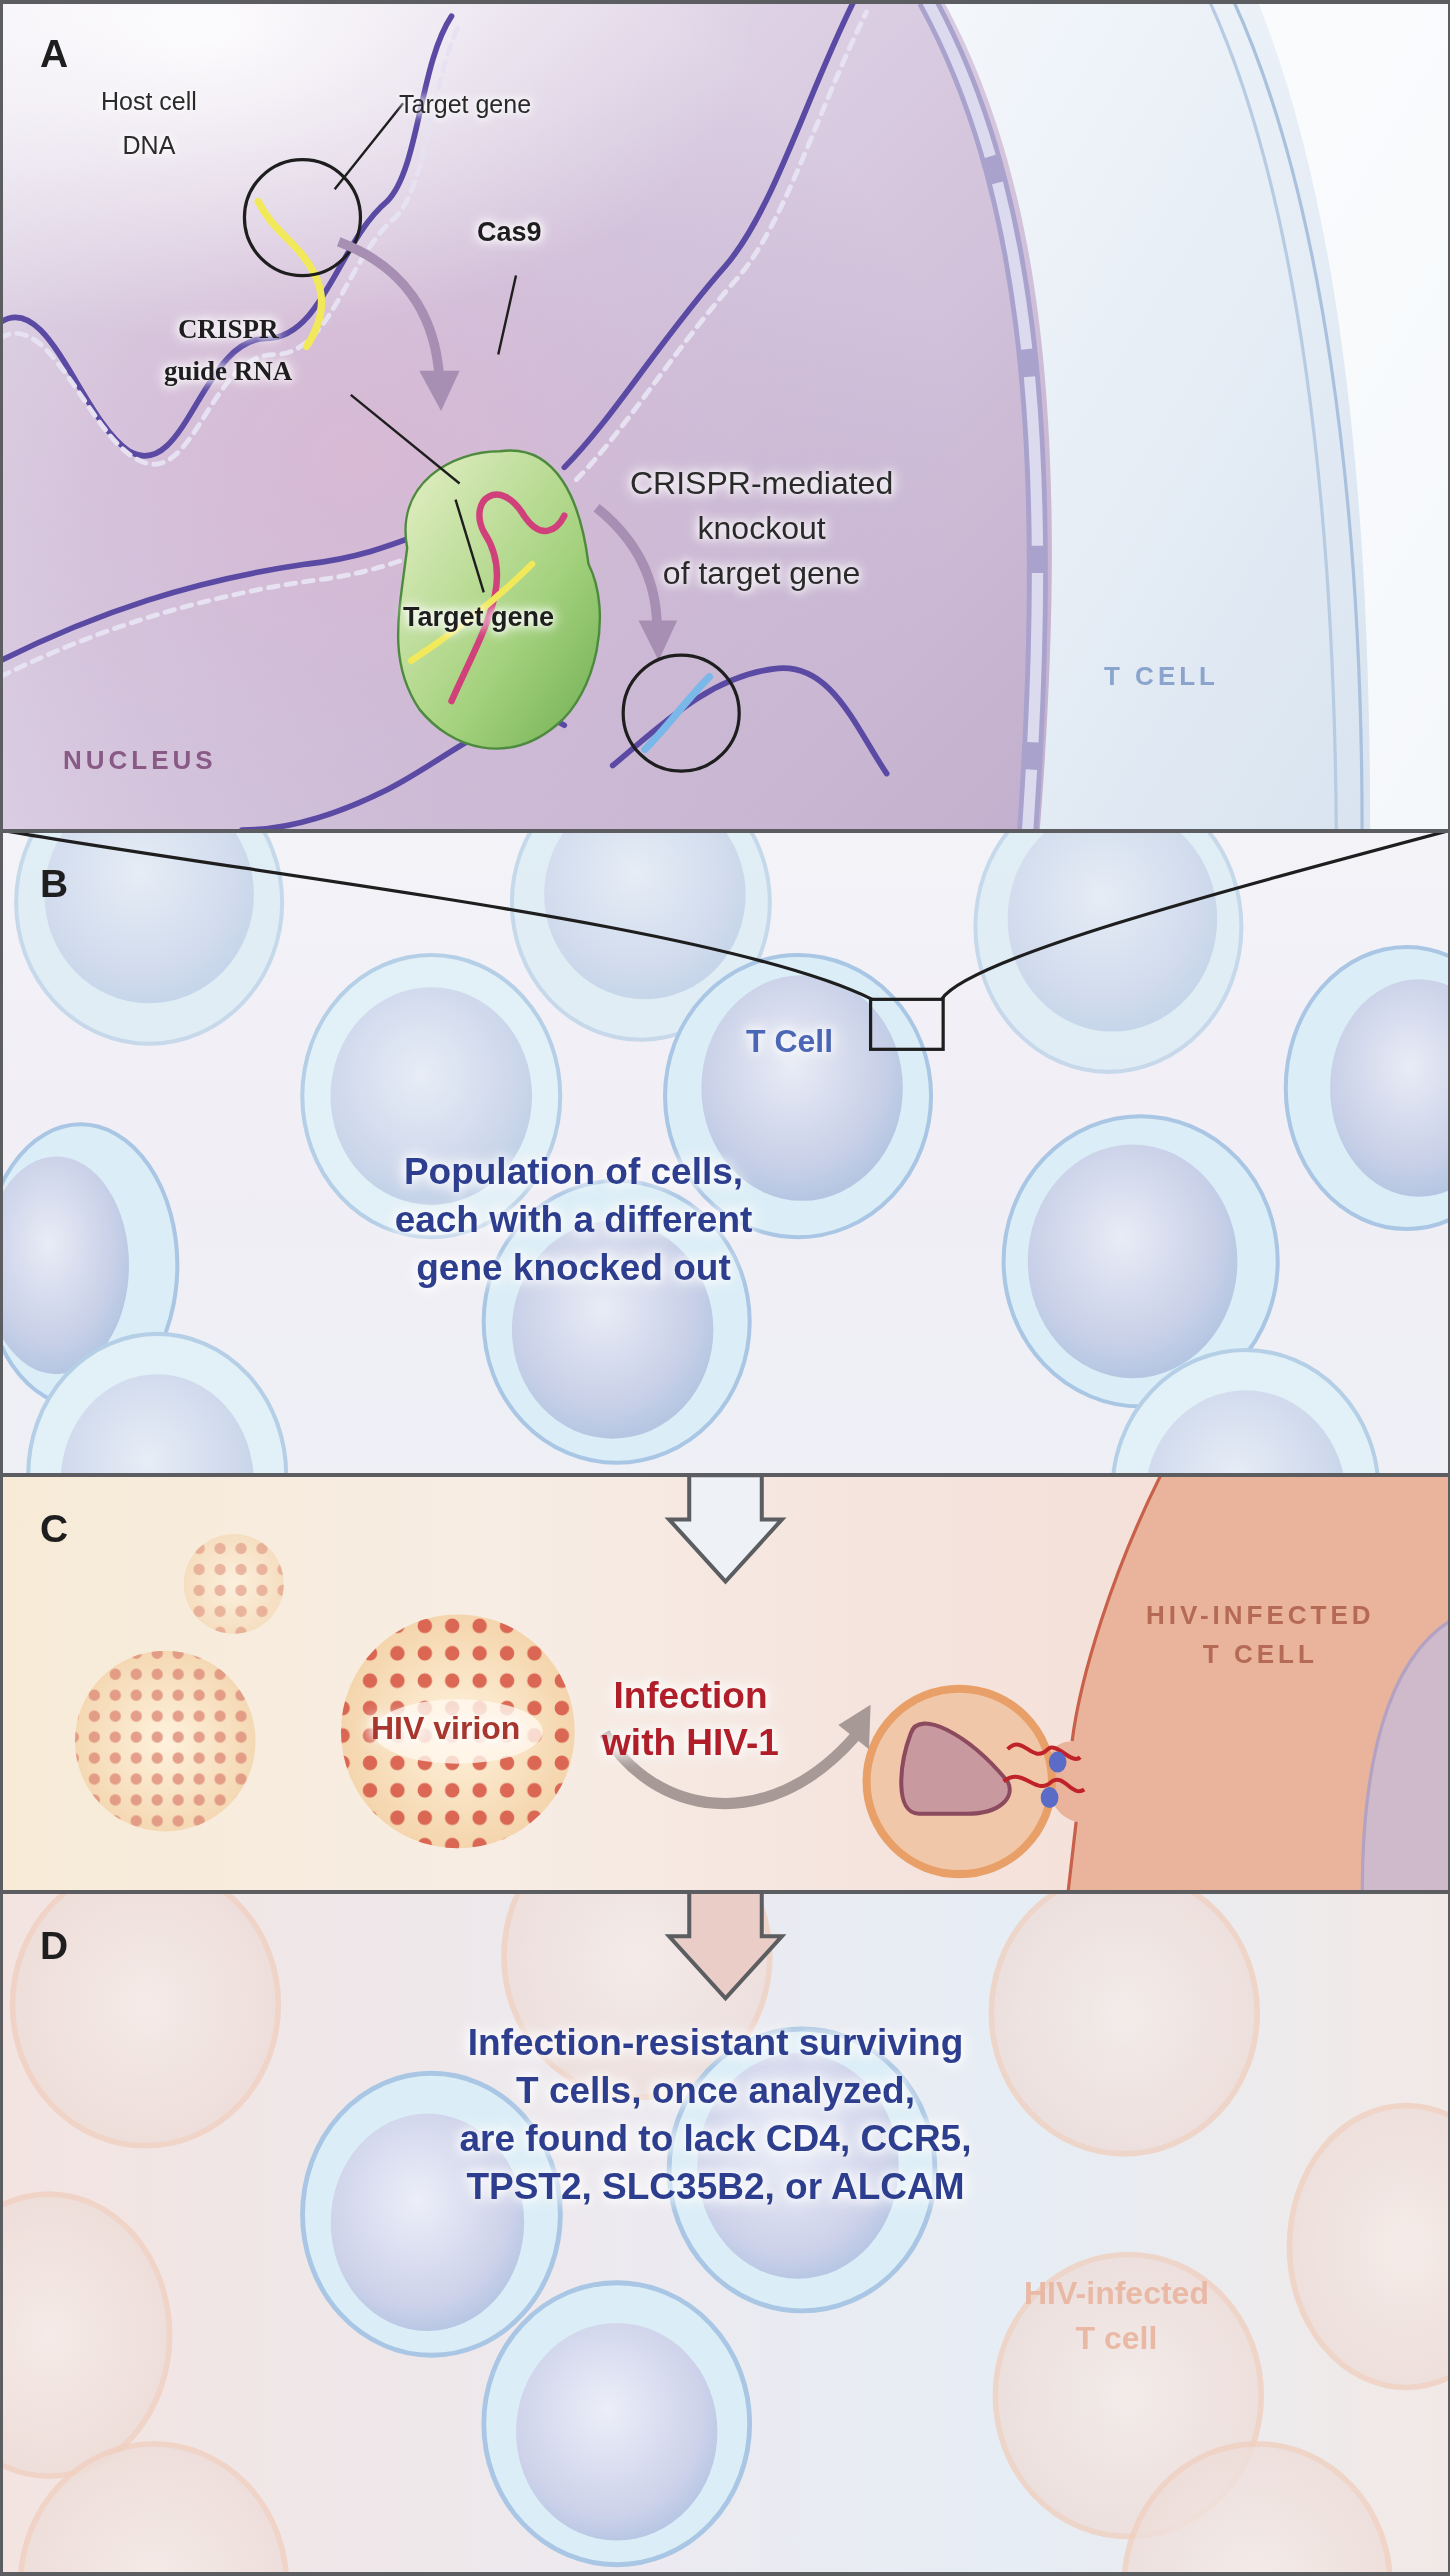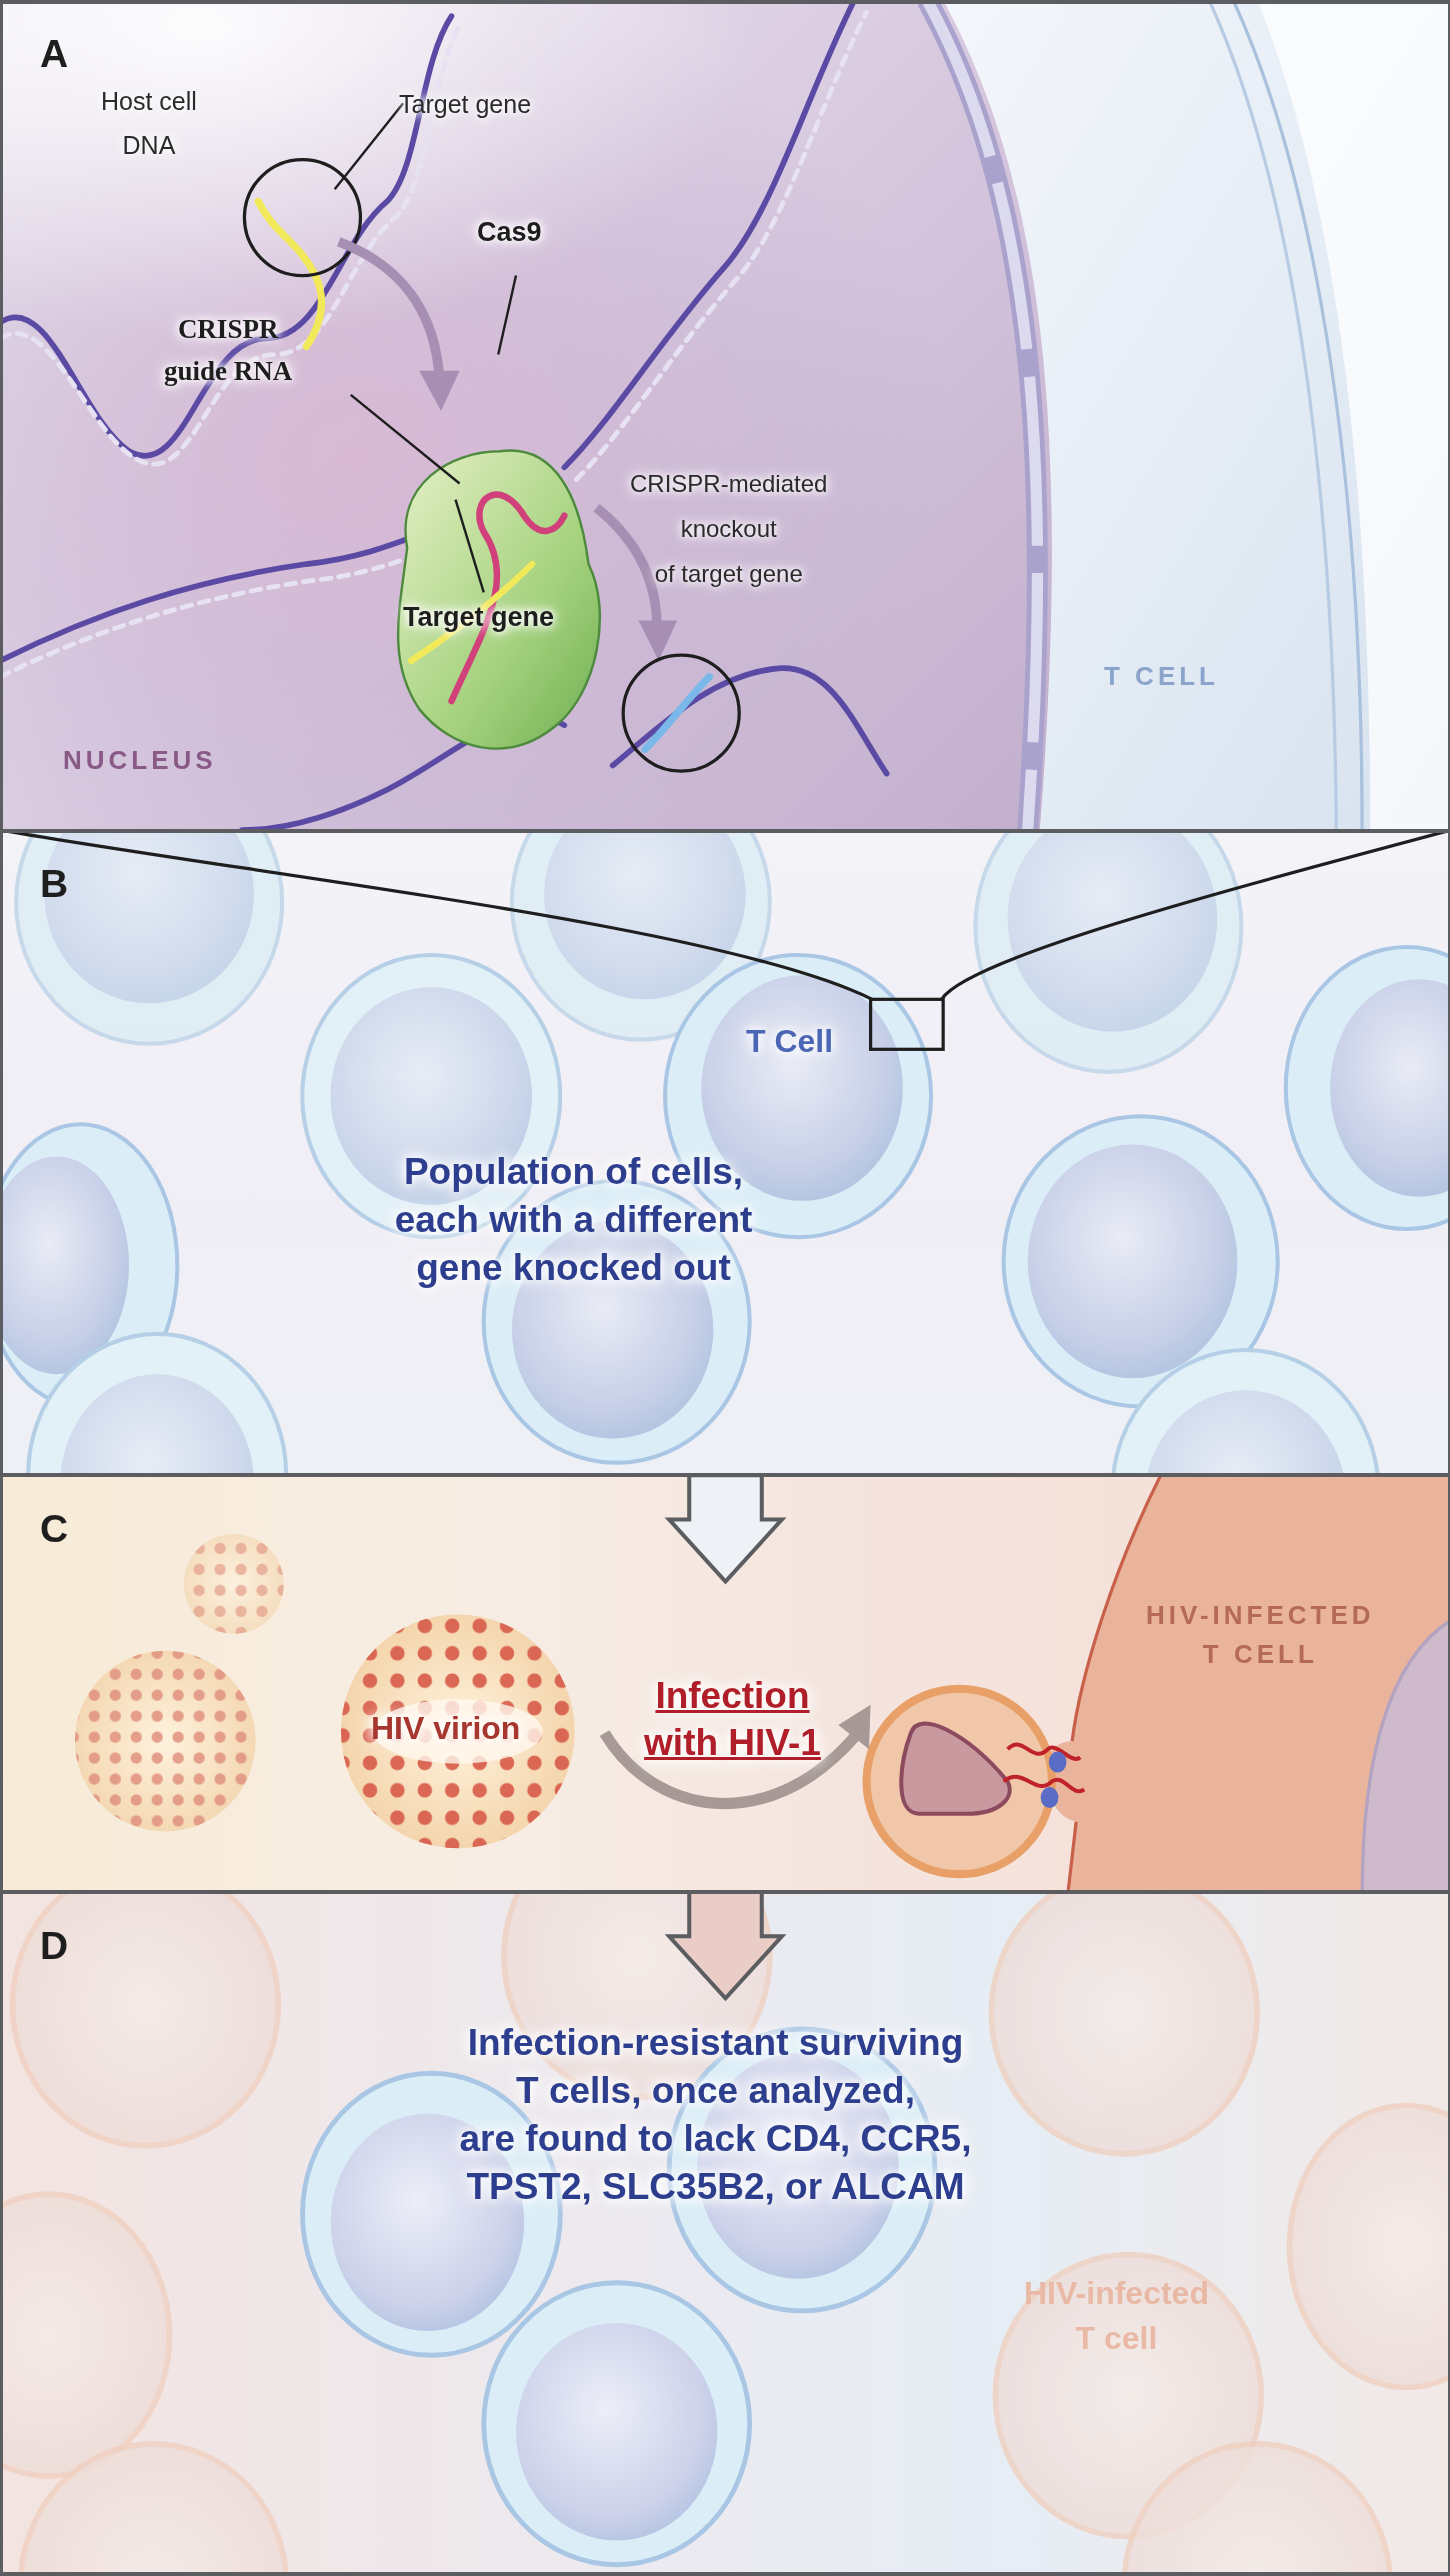--- a/index.html
+++ b/index.html
@@ -105,21 +105,21 @@
     <div>Host cell</div>
     <div>DNA</div>
   </div>
   <div class="lbl lbl-regular glow-dark" style="left:399px; top:82px;">Target gene</div>
   <div class="lbl lbl-bold glow-dark" style="left:477px; top:211px;">Cas9</div>
   <div class="lbl lbl-bold glow-dark" style="left:164px; top:308px;font-family:Liberation Serif, serif;">
     <div>CRISPR</div>
     <div>guide RNA</div>
   </div>
   <div class="lbl lbl-bold glow-dark" style="left:403px; top:596px;">Target gene</div>
-  <div class="lbl lbl-regular glow-dark" style="left:630px; top:461px; font-size:24px; line-height:45px;">
+  <div class="lbl lbl-regular glow-dark" style="left:630px; top:461px; font-size:32px; line-height:45px;">
     <div>CRISPR-mediated</div>
     <div>knockout</div>
     <div>of target gene</div>
   </div>
   <div class="lbl lbl-caps" style="left:63px; top:745px; color:#8a5a86;">NUCLEUS</div>
   <div class="lbl lbl-caps" style="left:1104px; top:661px; color:#8aa4cc;">T CELL</div>
 </section>
 
 <div class="frame-line" style="top:829px"></div>
 
@@ -237,21 +237,21 @@
     </g>
 
     <path d="M750,320 C810,420 950,450 1060,325" fill="none" stroke="#a79995" stroke-width="14"></path>
     <polygon points="1040,310 1080,285 1078,340" fill="#a79995"></polygon>
 
     <polygon points="855,0 945,0 945,55 970,55 900,132 830,55 855,55" fill="#eef2f7" stroke="#5b5d60" stroke-width="5"></polygon>
   </svg>
 
   <div class="panel-letter" style="top:32px">C</div>
   <div class="lbl glow-light" style="left:371px; top:235px; font-size:32px; color:#a6362e; font-weight:bold;">HIV virion</div>
-  <div class="lbl lbl-red glow-light" style="left:636px; top:197px; width:193px;text-decoration:underline;">
+  <div class="lbl lbl-red glow-light" style="left:594px; top:197px; width:193px;">
     <div>Infection</div>
     <div>with HIV-1</div>
   </div>
   <div class="lbl lbl-caps" style="left:1146px; top:121px; color:#b56a55; line-height:39px; font-size:26px;">
     <div>HIV-INFECTED</div>
     <div>T CELL</div>
   </div>
 </section>
 
 <div class="frame-line" style="top:1890px"></div>

